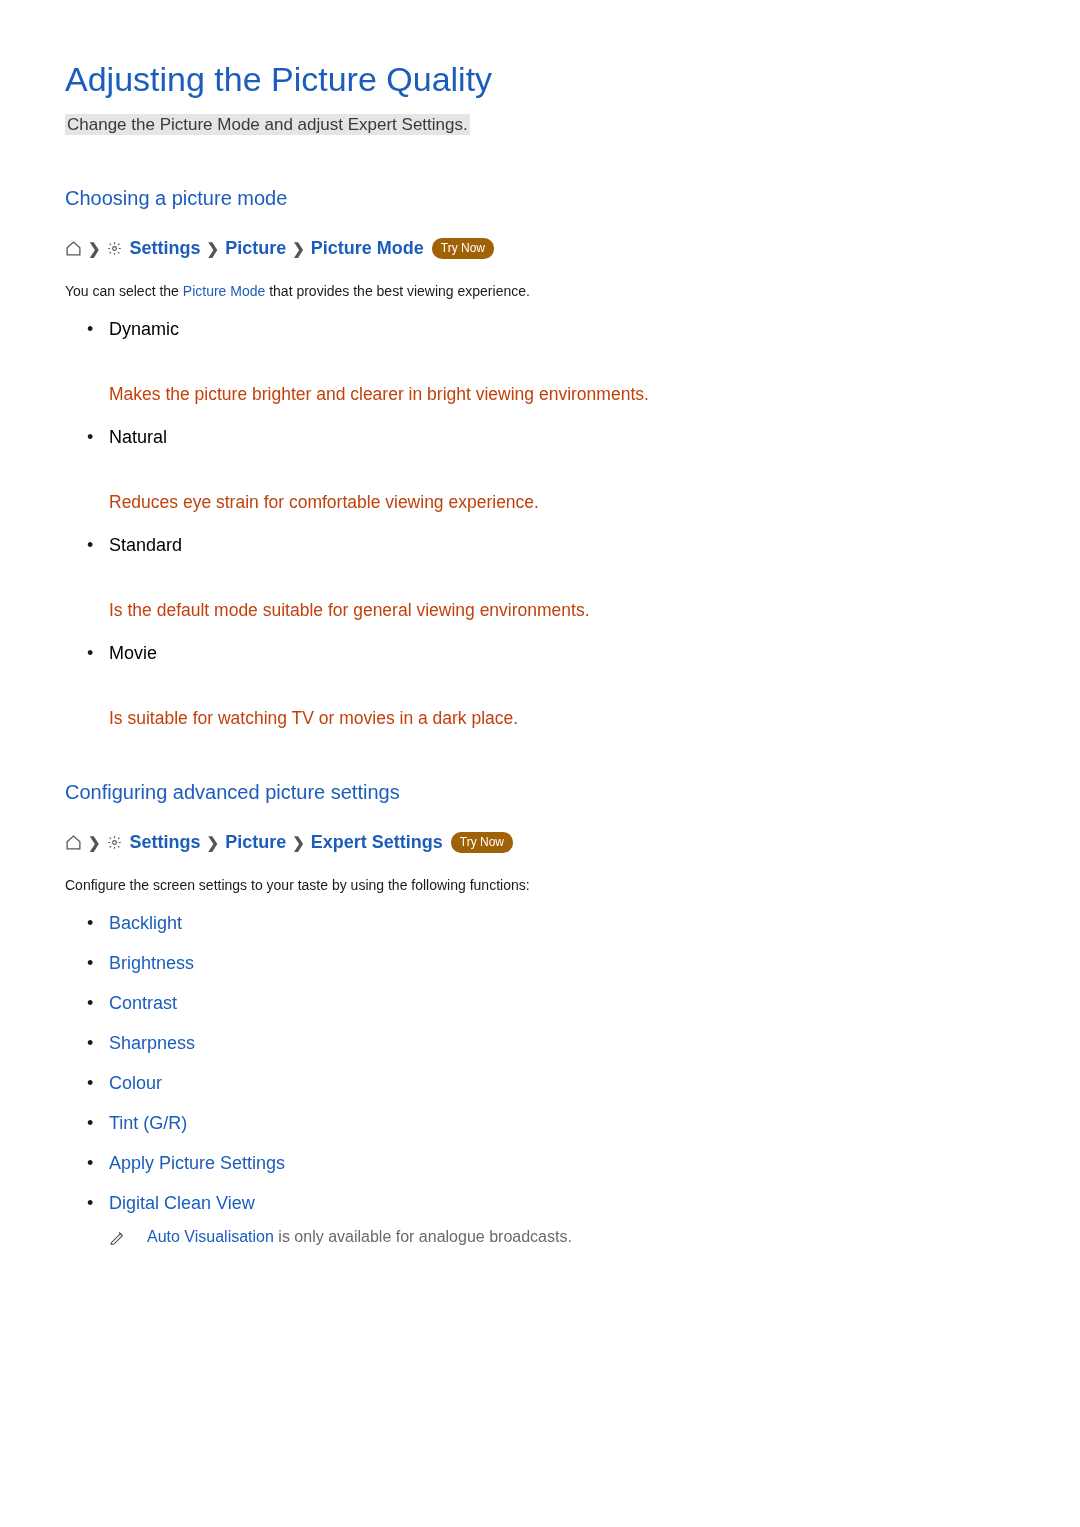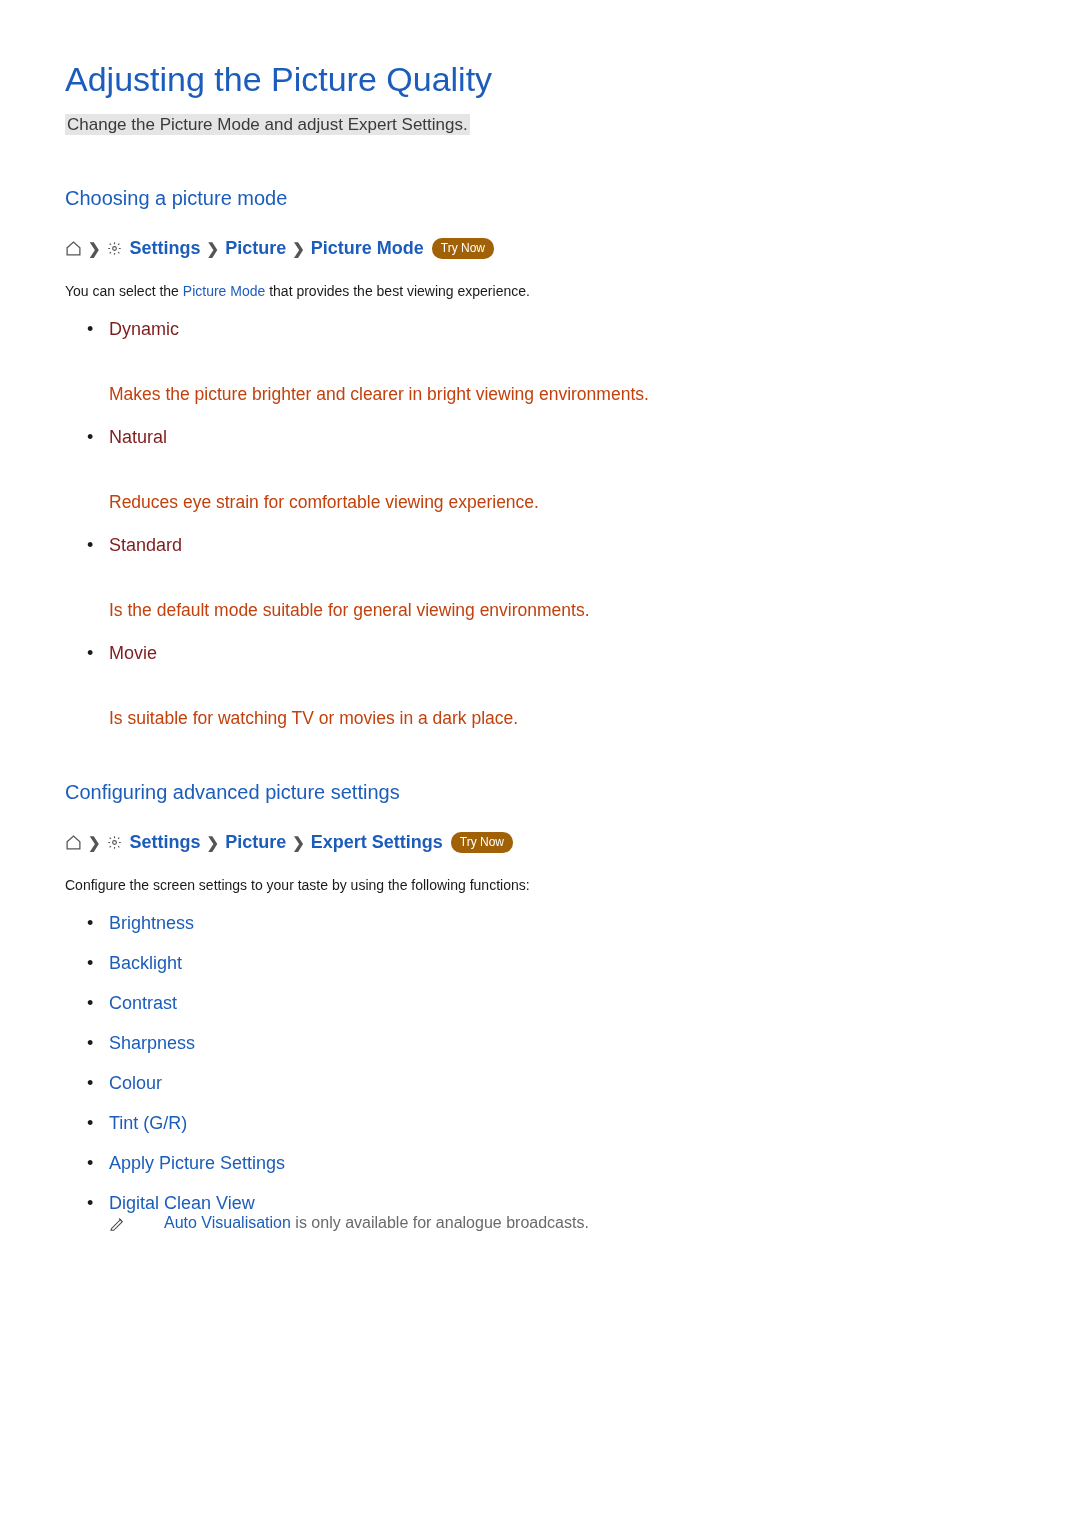--- a/index.html
+++ b/index.html
@@ -101,21 +101,21 @@
   }
   ul.mode-list > li::before {
     content: "•";
     position: absolute;
     left: 0;
     top: 0;
     font-size: 18px;
     color: #1a1a1a;
   }
   .mode-name {
-    color: #7f1d1d;
+    color: #000000;
     font-size: 18px;
     margin-bottom: 12px;
   }
   .mode-desc {
     color: #c2410c;
     font-size: 17.5px;
     margin-top: 44px;
   }
   ul.settings-list {
     list-style: none;
@@ -134,23 +134,23 @@
     font-size: 18px;
     color: #1a1a1a;
   }
   .setting-name {
     color: #1c5dbc;
     font-size: 18px;
   }
   .note {
     display: flex;
     align-items: center;
+    margin-top: 14px;
     font-size: 16px;
     color: #6a6a6a;
-    gap: 17px;
   }
   .note-icon {
     display: inline-flex;
     align-items: center;
     margin-right: 22px;
     color: #4a4a4a;
   }
   .note-icon svg {
     width: 16px;
     height: 16px;
@@ -232,22 +232,22 @@
   <span class="chev">❯</span>
   <span class="crumb-link">Picture</span>
   <span class="chev">❯</span>
   <span class="crumb-link">Expert Settings</span>
   <span class="try-now">Try Now</span>
 </div>
 
 <p class="body-text">Configure the screen settings to your taste by using the following functions:</p>
 
 <ul class="settings-list">
+  <li><span class="setting-name">Backlight</span></li>
   <li><span class="setting-name">Brightness</span></li>
-  <li><span class="setting-name">Backlight</span></li>
   <li><span class="setting-name">Contrast</span></li>
   <li><span class="setting-name">Sharpness</span></li>
   <li><span class="setting-name">Colour</span></li>
   <li><span class="setting-name">Tint (G/R)</span></li>
   <li><span class="setting-name">Apply Picture Settings</span></li>
   <li>
     <span class="setting-name">Digital Clean View</span>
     <div class="note">
       <span class="note-icon">
         <svg viewBox="0 0 24 24" fill="none" stroke="currentColor" stroke-width="1.6">

